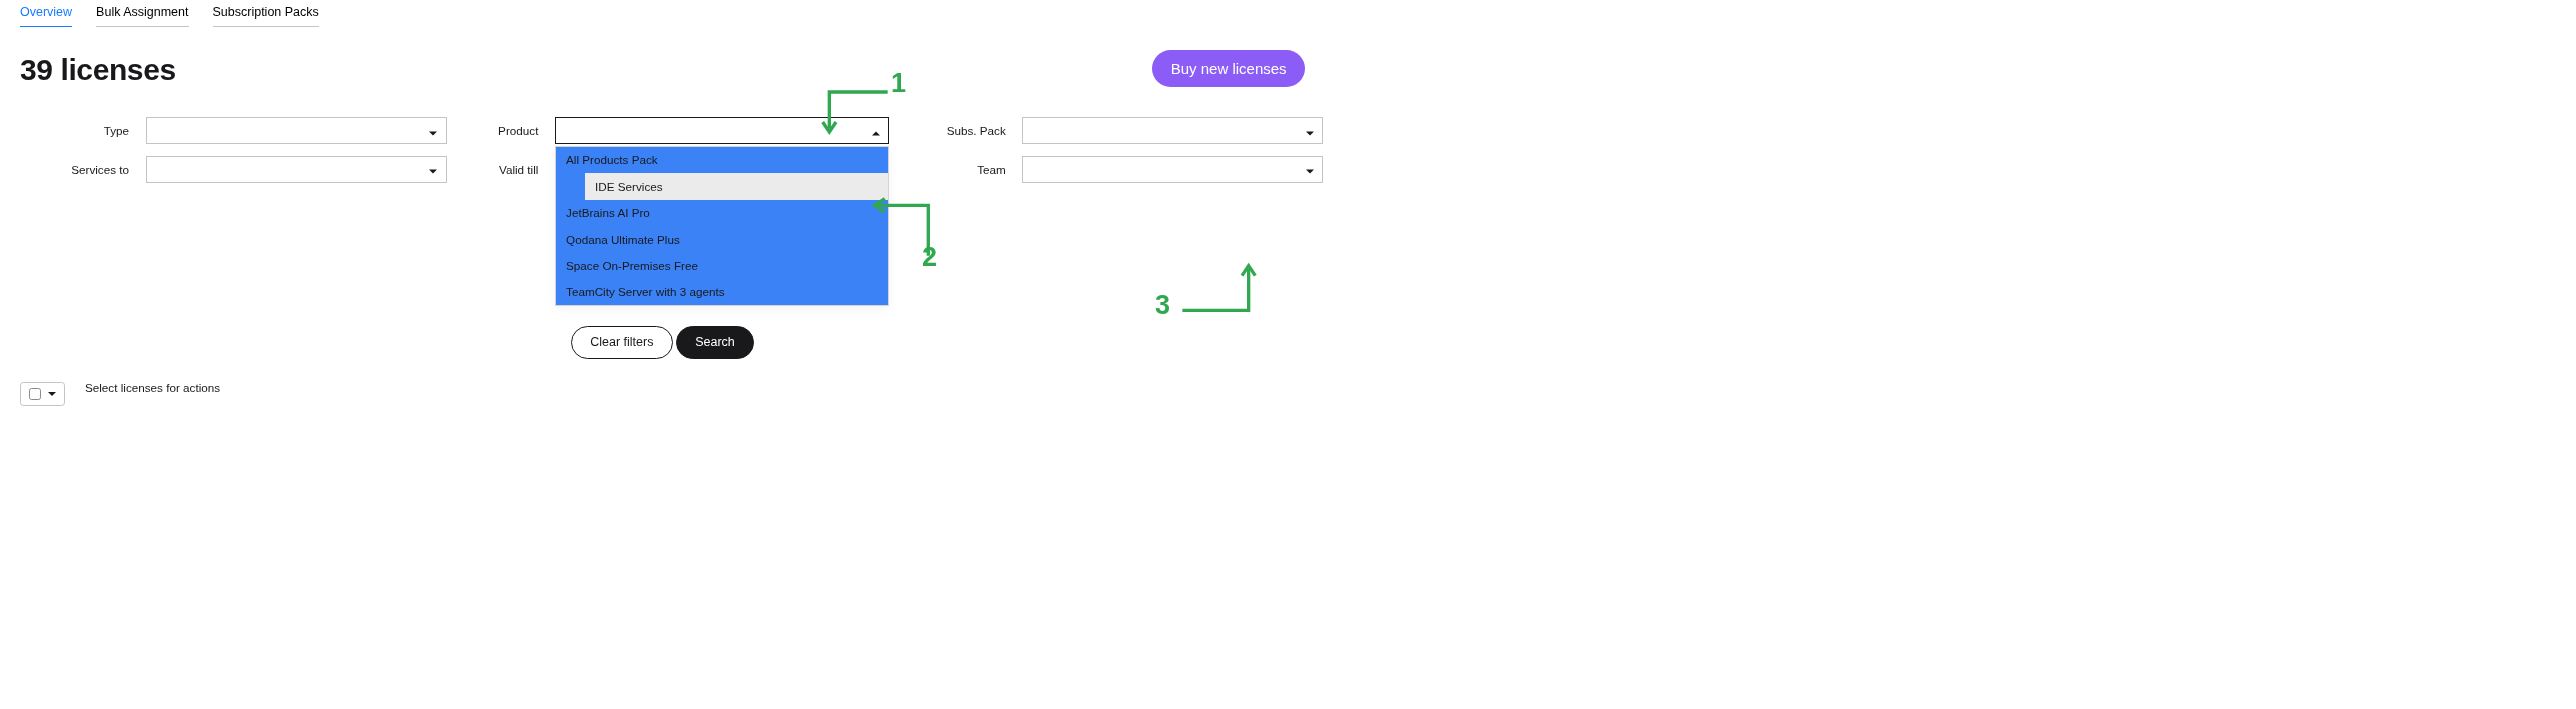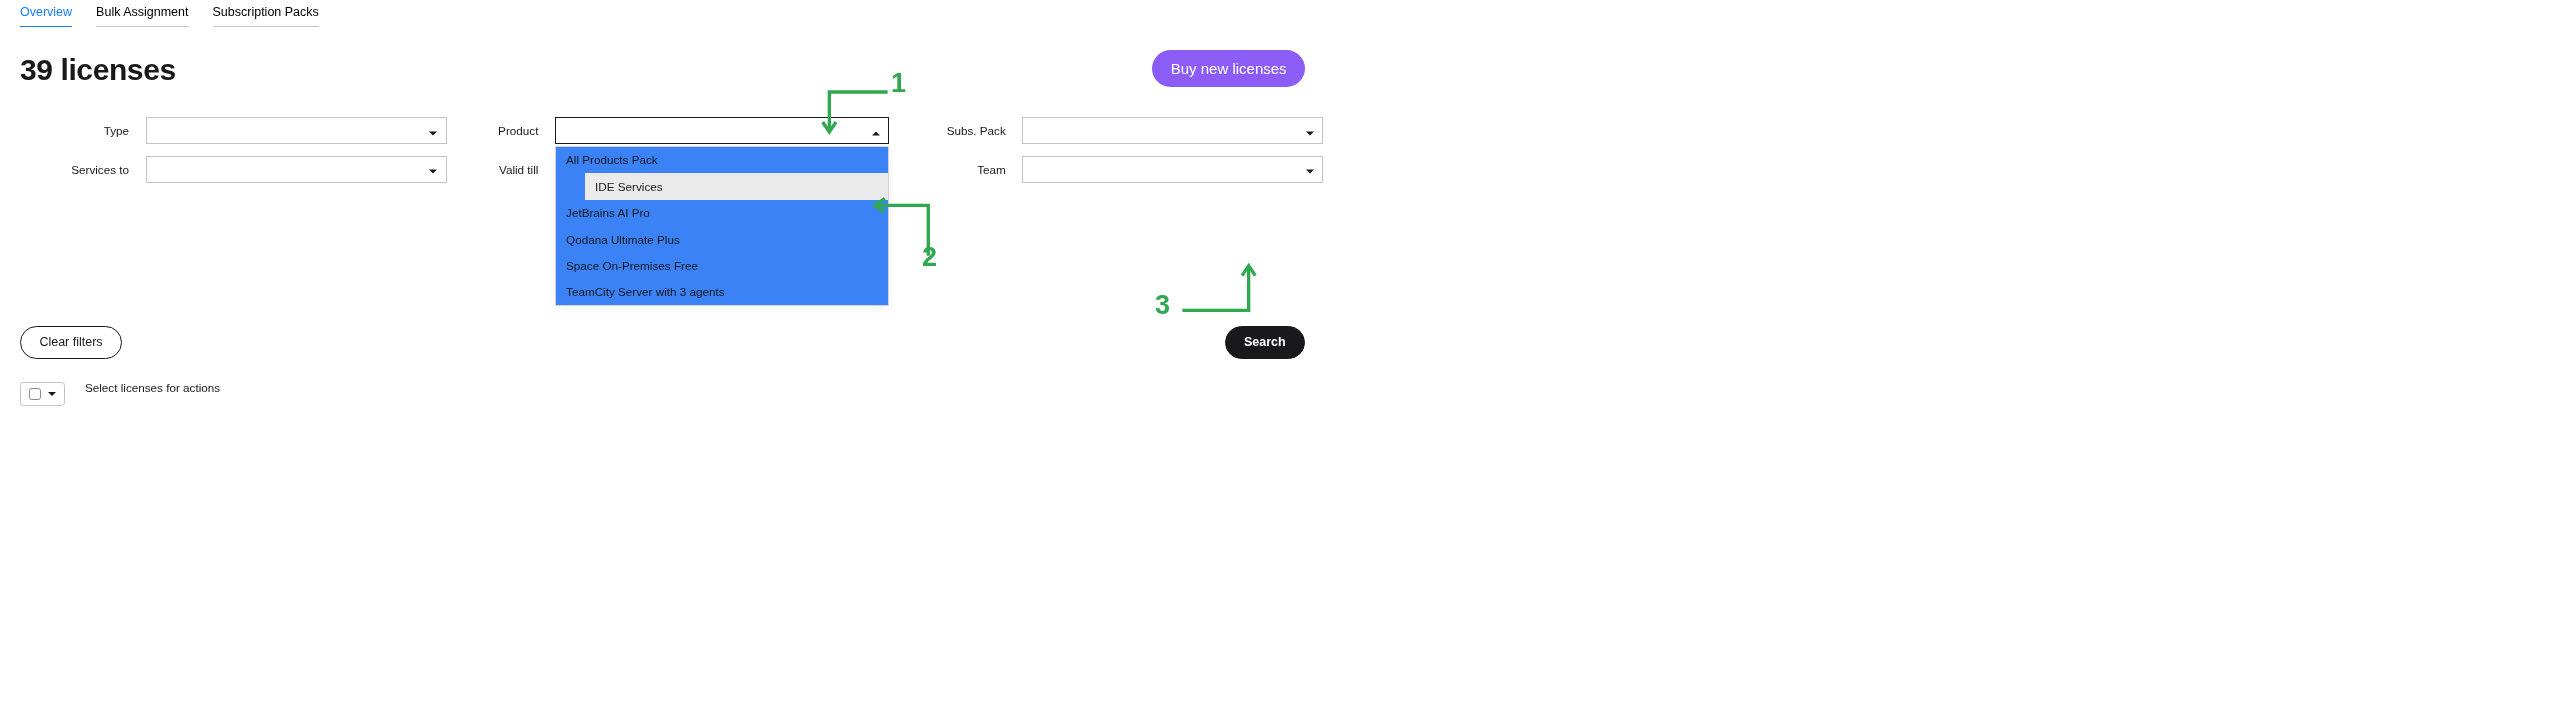--- a/index.html
+++ b/index.html
@@ -116,40 +116,39 @@
     cursor: pointer;
   }
   .dropdown-item.hover {
     background: #ebebeb;
     margin-left: 29px;
   }
 
   
   .actions {
     display: flex;
-    justify-content: space-between;
+    justify-content: center;
     gap: 3px;
     margin-top: 20px;
   }
   .btn-outline, .btn-solid {
     border-radius: 20px;
     padding: 8.3px 18.4px;
     font-size: 12.5px;
     cursor: pointer;
   }
   .btn-outline {
     background: #fff;
     border: 0.8px solid #19191c;
     color: #19191c;
   }
   .btn-solid {
     background: #19191c;
     border: 0.8px solid #19191c;
     color: #fff;
-    font-weight: bold;
   }
 
   
   .bottom-row {
     margin-top: 27px;
     display: flex;
     align-items: center;
     gap: 20px;
   }
   .quick-search {

